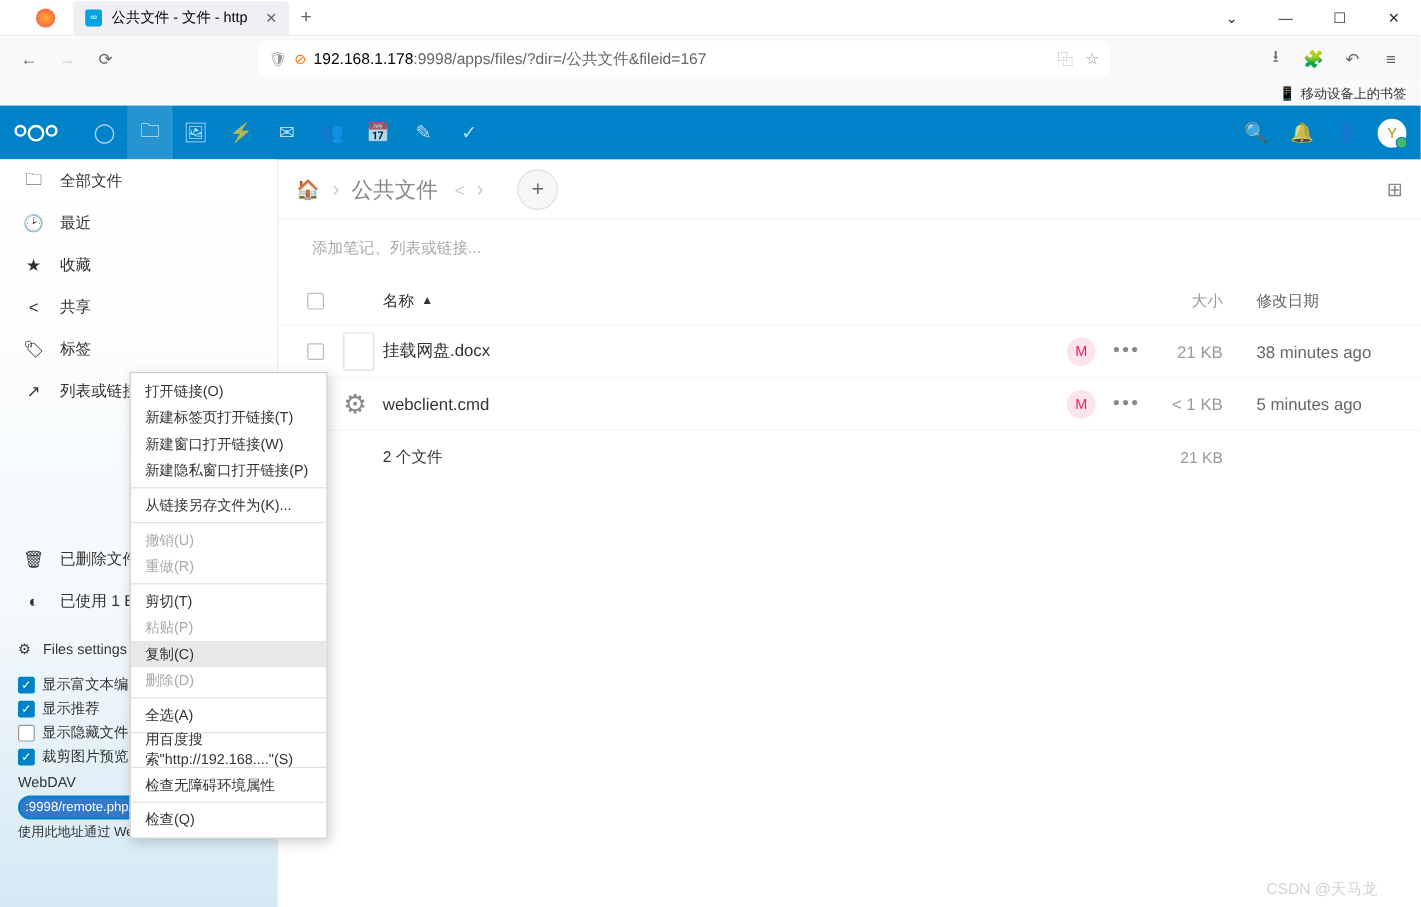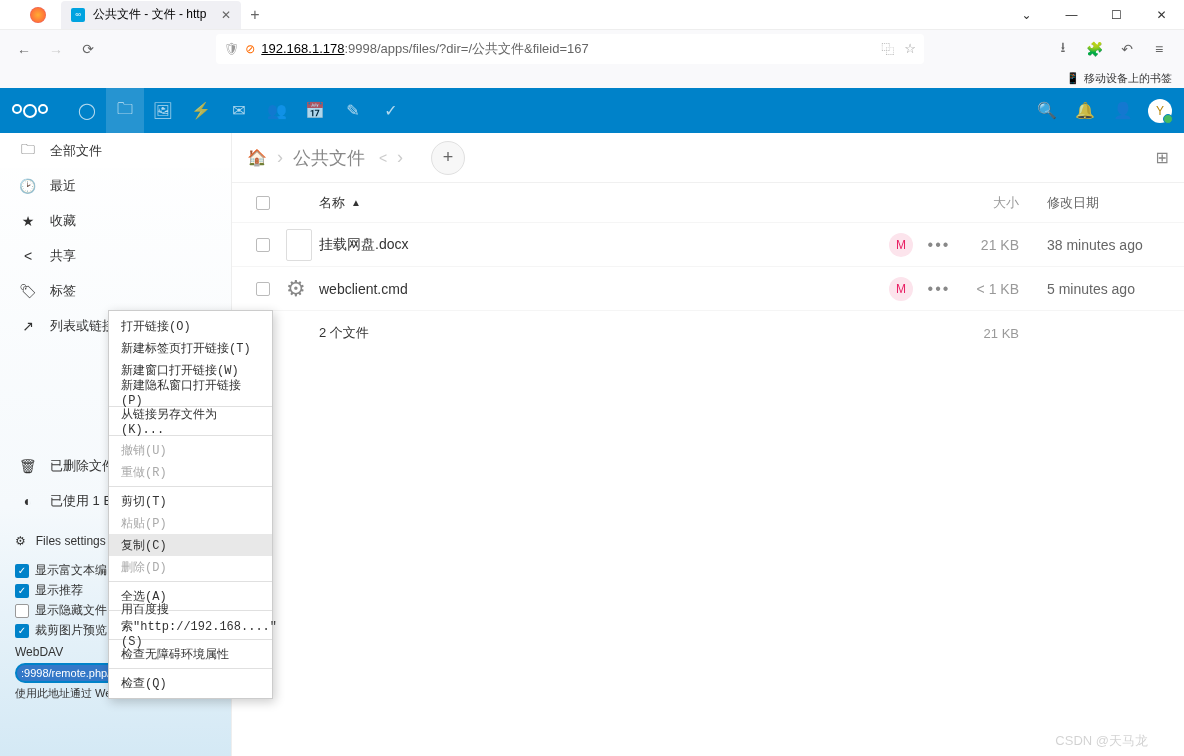--- a/index.html
+++ b/index.html
@@ -16,21 +16,21 @@
 .window-controls span { width: 45px; height: 30px; display: flex; align-items: center; justify-content: center; color: #333; font-size: 12px; }
 .chevron-down-sm { width: 45px; font-size: 14px; color: #666; }
 
 .nav-bar { height: 38px; display: flex; align-items: center; padding: 0 10px; gap: 4px; background: #f9f9fb; }
 .nav-btn { width: 28px; height: 28px; display: flex; align-items: center; justify-content: center; color: #666; font-size: 14px; border-radius: 4px; }
 .nav-btn.disabled { color: #ccc; }
 .url-bar { flex: 1; height: 30px; display: flex; align-items: center; background: #fff; border-radius: 4px; margin: 0 120px 0 110px; padding: 0 8px; font-size: 13px; gap: 6px; }
 .url-lock { color: #ff6a00; font-size: 12px; }
 .url-shield { color: #999; font-size: 12px; }
 .url-text { color: #666; }
-.url-highlight { color: #000; text-decoration: underline; }
+.url-highlight { color: #000; }
 .url-end { margin-left: auto; display: flex; gap: 10px; color: #999; }
 .toolbar-icons { display: flex; gap: 2px; }
 .toolbar-icons span { width: 30px; height: 28px; display: flex; align-items: center; justify-content: center; color: #666; font-size: 14px; }
 
 .bookmark-bar { height: 20px; display: flex; justify-content: flex-end; padding: 0 12px; font-size: 11px; color: #333; align-items: center; background: #f9f9fb; }
 .bookmark-item { display: flex; align-items: center; gap: 4px; }
 
 
 .nc-topbar { height: 45px; background: #0082c9; display: flex; align-items: center; padding: 0 12px; }
 .nc-logo { display: flex; gap: 1px; margin-right: 20px; }
@@ -88,21 +88,21 @@
 .col-more { width: 40px; color: #888; text-align: center; font-size: 16px; letter-spacing: 2px; }
 .col-size { width: 70px; text-align: right; color: #999; padding-right: 10px; }
 .col-date { width: 140px; text-align: left; color: #666; padding-left: 18px; }
 .col-name-h { display: flex; align-items: center; gap: 6px; }
 .sort-ind { font-size: 10px; }
 
 .summary-row { height: 44px; display: flex; align-items: center; padding: 0 15px; font-size: 13px; color: #888; }
 
 
 .context-menu { position: absolute; left: 108px; top: 310px; width: 165px; background: #fff; border: 1px solid #ccc; box-shadow: 2px 3px 10px rgba(0,0,0,0.2); font-size: 12px; color: #333; padding: 4px 0; z-index: 100; }
-.ctx-item { height: 22px; display: flex; align-items: center; padding: 0 12px; font-family: Liberation Mono, monospace; }
+.ctx-item { height: 22px; display: flex; align-items: center; padding: 0 12px; }
 .ctx-item:hover, .ctx-item.hover { background: #e8e8e8; }
 .ctx-item.disabled { color: #aaa; }
 .ctx-sep { height: 1px; background: #e0e0e0; margin: 3px 0; }
 
 .watermark { position: absolute; right: 36px; bottom: 6px; color: rgba(0,0,0,0.18); font-size: 13px; pointer-events: none; }
 </style>
 </head>
 <body>
 
 <div class="browser-header">
@@ -251,20 +251,23 @@
     <div class="breadcrumb-bar">
       <span class="bc-home">🏠</span>
       <span class="bc-sep">›</span>
       <span class="bc-text">公共文件</span>
       <span class="bc-share">&lt;</span>
       <span class="bc-sep">›</span>
       <div class="add-btn">+</div>
       <span class="view-toggle">⊞</span>
     </div>
 
+    <div class="notes-area">
+      <span>添加笔记、列表或链接...</span>
+    </div>
 
     <div class="file-header">
       <div class="col-check">
           <div class="box"></div>
         </div>
       <div class="col-icon"></div>
       <div class="col-name col-name-h">
         <span>名称</span>
         <span class="sort-ind">▲</span>
       </div>

